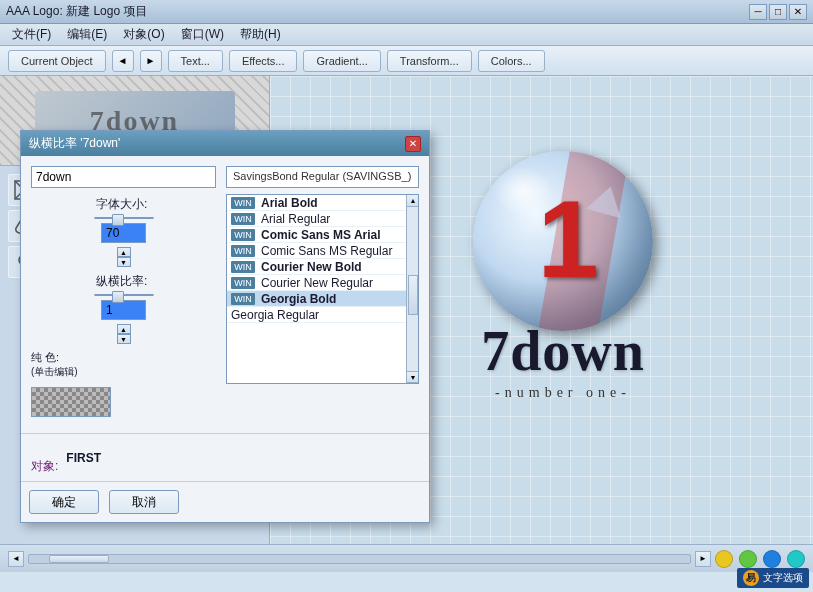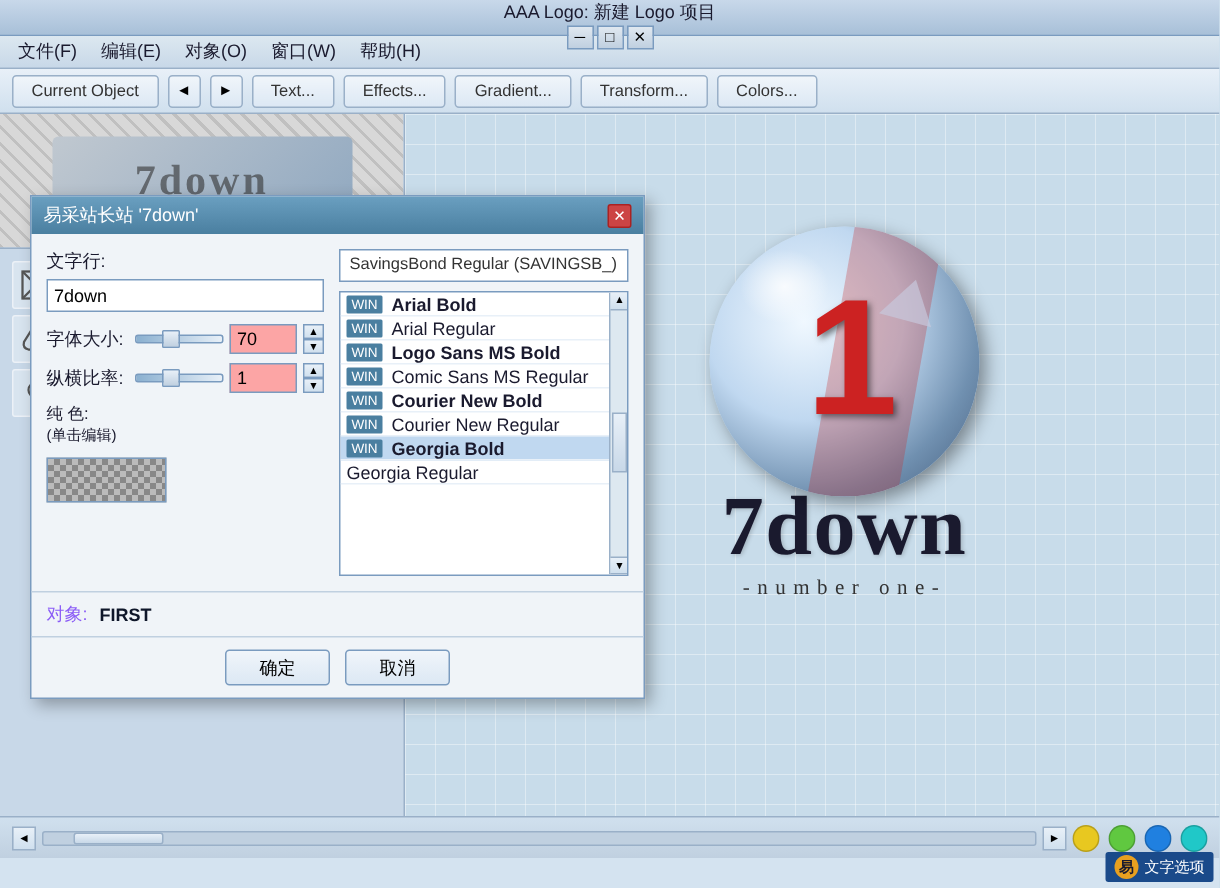--- a/index.html
+++ b/index.html
@@ -14,21 +14,20 @@
 
     
     .title-bar {
       background: linear-gradient(to bottom, #c8d8ea, #a8c0d8);
       height: 24px;
       display: flex;
       align-items: center;
       padding: 0 6px;
       border-bottom: 1px solid #7a9bbf;
       justify-content: space-between;
-      flex-direction: column;
     }
     .title-bar-text { font-size: 12px; color: #1a1a2e; }
     .title-bar-buttons { display: flex; gap: 2px; }
     .title-btn {
       width: 18px; height: 16px;
       background: linear-gradient(to bottom, #e0e8f0, #c0d0e0);
       border: 1px solid #7a9bbf;
       font-size: 10px;
       display: flex; align-items: center; justify-content: center;
       cursor: pointer;
@@ -304,31 +303,32 @@
       background: white;
       padding: 2px 4px;
       font-size: 12px;
       margin-bottom: 8px;
     }
     .form-row {
       display: flex;
       align-items: center;
       gap: 4px;
       margin-bottom: 6px;
+      flex-direction: column;
     }
     .form-row-label {
       font-size: 12px;
       color: #1a1a2e;
       width: 55px;
     }
     .form-number-input {
       width: 45px;
       height: 20px;
       border: 1px solid #7a9bbf;
-      background: #fca5a5;
+      background: #3b82f6;
       padding: 1px 4px;
       font-size: 12px;
     }
     .form-spinner {
       display: flex;
       flex-direction: column;
     }
     .spinner-btn {
       width: 14px;
       height: 10px;
@@ -382,25 +382,24 @@
       cursor: pointer;
       margin-top: 4px;
     }
     .dialog-object-row {
       display: flex;
       align-items: center;
       gap: 8px;
       padding: 6px 10px;
       border-top: 1px solid #c0d0e0;
     }
-    .object-label { font-size: 12px; color: #8b5cf6; }
+    .object-label { font-size: 12px; color: #701a75; margin-top: 18px; }
     .object-value { font-size: 12px; color: #0f172a; font-weight: bold; }
     .dialog-footer {
       display: flex;
-      justify-content: center;
       gap: 10px;
       padding: 8px;
       border-top: 1px solid #c0d0e0;
     }
     .dialog-btn {
       width: 70px;
       height: 24px;
       background: linear-gradient(to bottom, #f0f5fa, #dce8f4);
       border: 1px solid #7a9bbf;
       border-radius: 3px;
@@ -715,28 +714,27 @@
   <div class="status-dots">
     <div class="status-dot" style="background:#e8c820;"></div>
     <div class="status-dot" style="background:#60c840;"></div>
     <div class="status-dot" style="background:#2080e0;"></div>
     <div class="status-dot" style="background:#20c8c8;"></div>
   </div>
 </div>
 
 <div class="dialog" style="position:fixed; top:130px; left:20px;">
   <div class="dialog-title">
-    <span>易采站长站 '7down'</span>
+    <span>纵横比率 '7down'</span>
     <div class="dialog-close">✕</div>
   </div>
 
   <div class="dialog-body">
 
     <div class="dialog-left">
-      <div class="form-label">文字行:</div>
       <input class="form-input" value="7down" style="margin-bottom: 8px;">
 
       <div class="form-row">
         <span class="form-row-label">字体大小:</span>
         <div class="slider-track" style="width:60px;">
           <div class="slider-thumb"></div>
         </div>
         <input class="form-number-input" value="70" style="">
         <div class="form-spinner">
           <div class="spinner-btn">▲</div>
@@ -771,21 +769,21 @@
           <div class="font-item">
             <span class="font-win-badge">WIN</span>
             <span class="font-name bold">Arial Bold</span>
           </div>
           <div class="font-item">
             <span class="font-win-badge">WIN</span>
             <span class="font-name">Arial Regular</span>
           </div>
           <div class="font-item">
             <span class="font-win-badge">WIN</span>
-            <span class="font-name bold">Logo Sans MS Bold</span>
+            <span class="font-name bold">Comic Sans MS Arial</span>
           </div>
           <div class="font-item">
             <span class="font-win-badge">WIN</span>
             <span class="font-name">Comic Sans MS Regular</span>
           </div>
           <div class="font-item">
             <span class="font-win-badge">WIN</span>
             <span class="font-name bold">Courier New Bold</span>
           </div>
           <div class="font-item">

